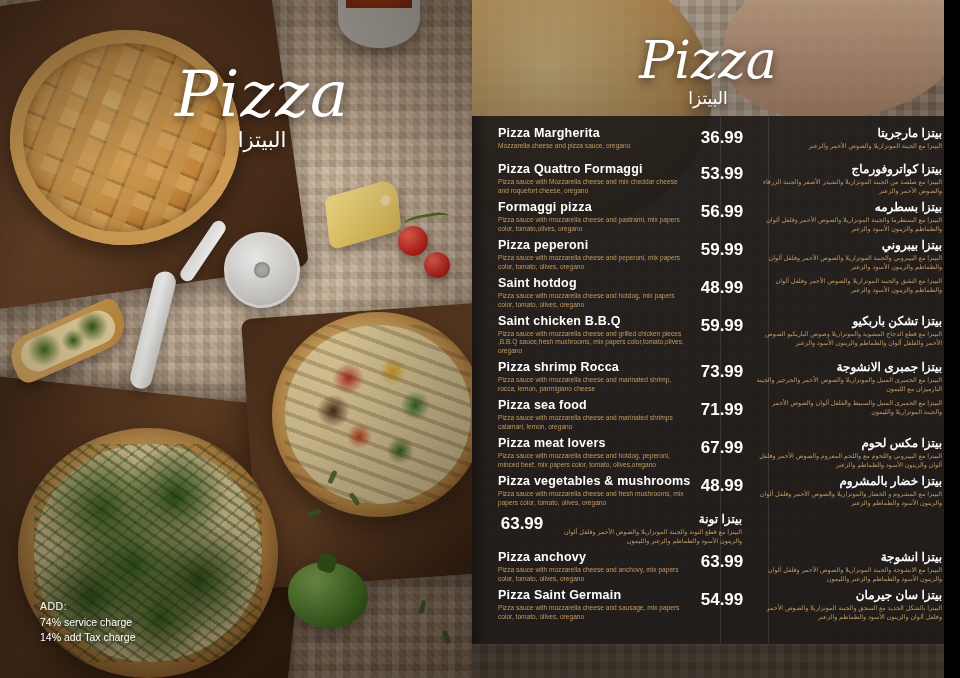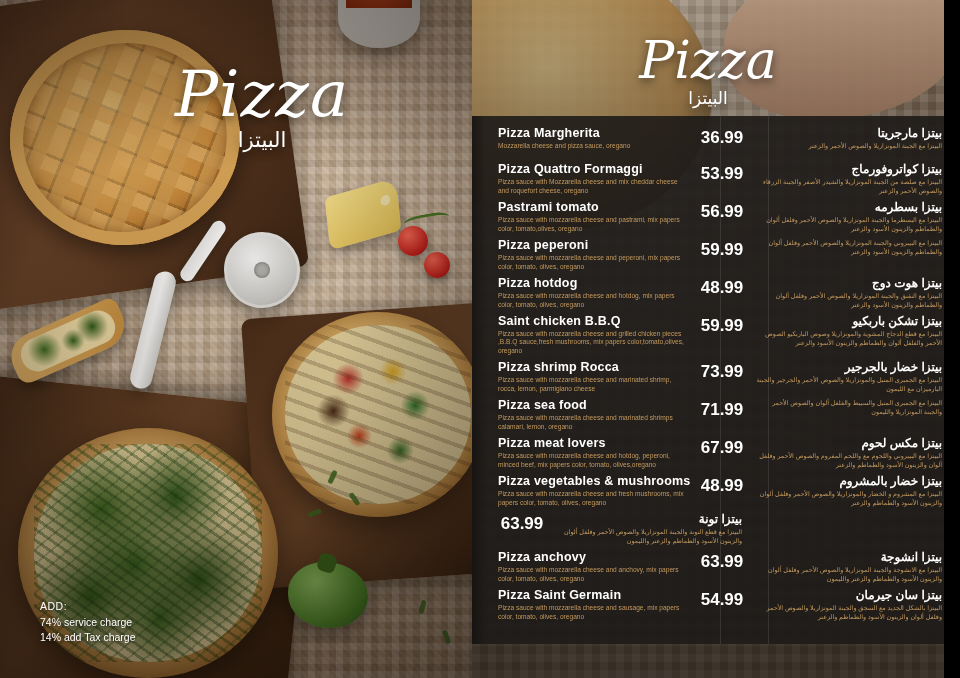--- a/index.html
+++ b/index.html
@@ -560,49 +560,49 @@
           </div>
           <div class="price">53.99</div>
           <div class="ar">
             <div class="name-ar">بيتزا كواتروفورماج</div>
             <div class="desc-ar">البيتزا مع صلصة من الجبنة الموتزاريلا والشيدر الأصفر والجبنة الزرقاء والصوص الأحمر والزعتر</div>
           </div>
         </div>
 
         <div class="item">
           <div class="en">
-            <div class="name">Pastrami tomato</div>
+            <div class="name">Formaggi pizza</div>
             <div class="desc">Pizza sauce with mozzarella cheese and pastrami, mix papers color, tomato,olives, oregano</div>
           </div>
           <div class="price">56.99</div>
           <div class="ar">
             <div class="name-ar">بيتزا بسطرمه</div>
             <div class="desc-ar">البيتزا مع البسطرما والجبنة الموتزاريلا والصوص الأحمر وفلفل ألوان والطماطم والزيتون الأسود والزعتر</div>
           </div>
         </div>
 
         <div class="item">
           <div class="en">
             <div class="name">Pizza peperoni</div>
             <div class="desc">Pizza sauce with mozzarella cheese and peperoni, mix papers color, tomato, olives, oregano</div>
           </div>
           <div class="price">59.99</div>
           <div class="ar">
+            <div class="name-ar">بيتزا بيبروني</div>
             <div class="desc-ar">البيتزا مع البيبروني والجبنة الموتزاريلا والصوص الأحمر وفلفل ألوان والطماطم والزيتون الأسود والزعتر</div>
           </div>
         </div>
 
         <div class="item">
           <div class="en">
-            <div class="name">Pizza hotdog</div>
+            <div class="name">Saint hotdog</div>
             <div class="desc">Pizza sauce with mozzarella cheese and hotdog, mix papers color, tomato, olives, oregano</div>
           </div>
           <div class="price">48.99</div>
           <div class="ar">
-            <div class="name-ar">بيتزا هوت دوج</div>
             <div class="desc-ar">البيتزا مع النقنق والجبنة الموتزاريلا والصوص الأحمر وفلفل ألوان والطماطم والزيتون الأسود والزعتر</div>
           </div>
         </div>
 
         <div class="item">
           <div class="en">
             <div class="name">Saint chicken B.B.Q</div>
             <div class="desc">Pizza sauce with mozzarella cheese and grilled chicken pieces ,B.B.Q sauce,fresh mushrooms, mix papers color,tomato,olives, oregano</div>
           </div>
           <div class="price">59.99</div>
@@ -612,21 +612,21 @@
           </div>
         </div>
 
         <div class="item">
           <div class="en">
             <div class="name">Pizza shrimp Rocca</div>
             <div class="desc">Pizza sauce with mozzarella cheese and marinated shrimp, rocca, lemon, parmigiano cheese</div>
           </div>
           <div class="price">73.99</div>
           <div class="ar">
-            <div class="name-ar">بيتزا خضار بالجرجير</div>
+            <div class="name-ar">بيتزا جمبرى الانشوجة</div>
             <div class="desc-ar">البيتزا مع الجمبرى المتبل والموتزاريلا والصوص الأحمر والجرجير والجبنة البارميزان مع الليمون</div>
           </div>
         </div>
 
         <div class="item">
           <div class="en">
             <div class="name">Pizza sea food</div>
             <div class="desc">Pizza sauce with mozzarella cheese and marinated shrimps calamari, lemon, oregano</div>
           </div>
           <div class="price">71.99</div>

